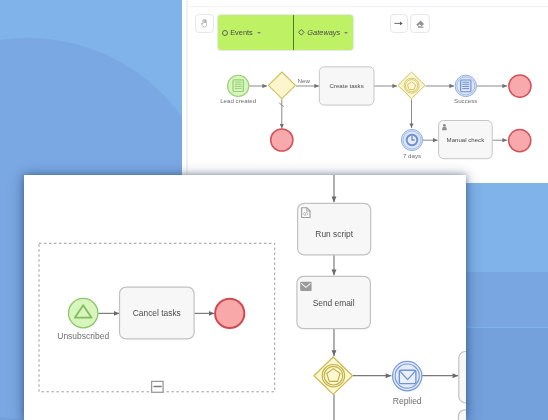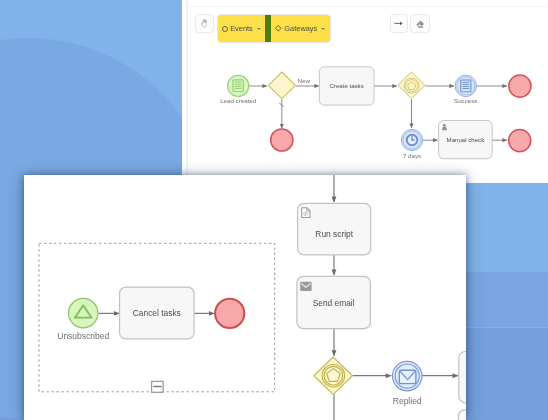--- a/index.html
+++ b/index.html
@@ -20,25 +20,25 @@
           background:#ffffff;overflow:hidden;}
   .topwin-rule{position:absolute;left:6.1px;top:5.6px;right:0;height:1.5px;background:#f1f2f7;}
   .topwin-vline{position:absolute;left:4.4px;top:0;width:1.7px;height:183px;background:#f0f2f7;}
 
   
   .tb{position:absolute;left:0;top:14.2px;height:19px;}
   .tb-btn{position:absolute;top:0;height:19px;box-sizing:border-box;
           border:1px solid #e6e8ee;border-radius:4px;background:#fdfdfe;
           display:flex;align-items:center;justify-content:center;gap:3px;
           font-size:7.5px;color:#4a4a4a;}
-  .tb-group{position:absolute;top:0;height:29px;box-sizing:border-box;
-          border:1px solid #e6e8ee;border-radius:4px;background:#fde047;display:flex;}
+  .tb-group{position:absolute;top:0;height:37px;box-sizing:border-box;
+          border:1px solid #e6e8ee;border-radius:4px;background:#bef264;display:flex;gap:28px;}
   .tb-seg{display:flex;align-items:center;justify-content:center;gap:2.5px;
           padding:0 4.2px;font-size:7.4px;color:#4a4a4a;box-sizing:border-box;}
-  .tb-seg + .tb-seg{border-left:6px solid #4d7c0f;}
+  .tb-seg + .tb-seg{border-left:1px solid #4d7c0f;font-style:italic;}
   .caret{width:0;height:0;border-left:2.1px solid transparent;border-right:2.1px solid transparent;
          border-top:2.2px solid #7c7c7c;margin-left:1.6px;}
   svg{display:block;}
   .dlabel{font-family:"Liberation Sans",sans-serif;font-size:6.2px;fill:#6e6e6e;}
   .elabel{font-family:"Liberation Sans",sans-serif;font-size:6.2px;fill:#6e6e6e;}
   .tasktext{font-family:"Liberation Sans",sans-serif;font-size:6.1px;fill:#4c4c4c;}
   .mlabel{font-family:"Liberation Sans",sans-serif;font-size:8.5px;fill:#6e6e6e;}
   .mtask{font-family:"Liberation Sans",sans-serif;font-size:8.4px;fill:#4c4c4c;}
 
   

